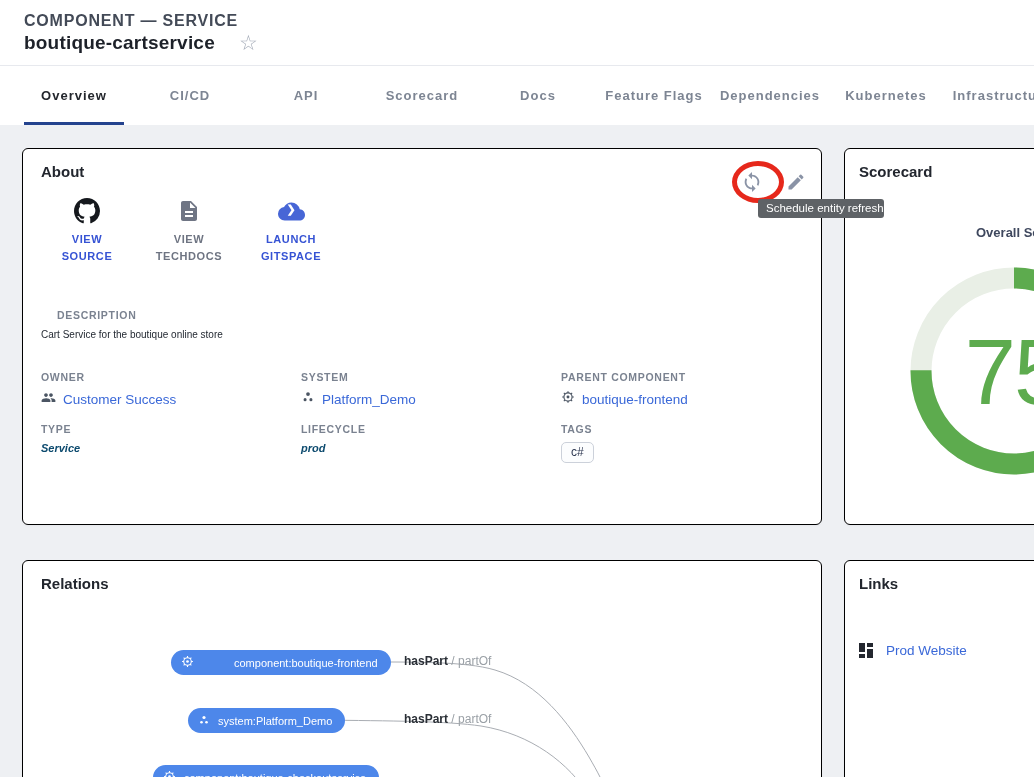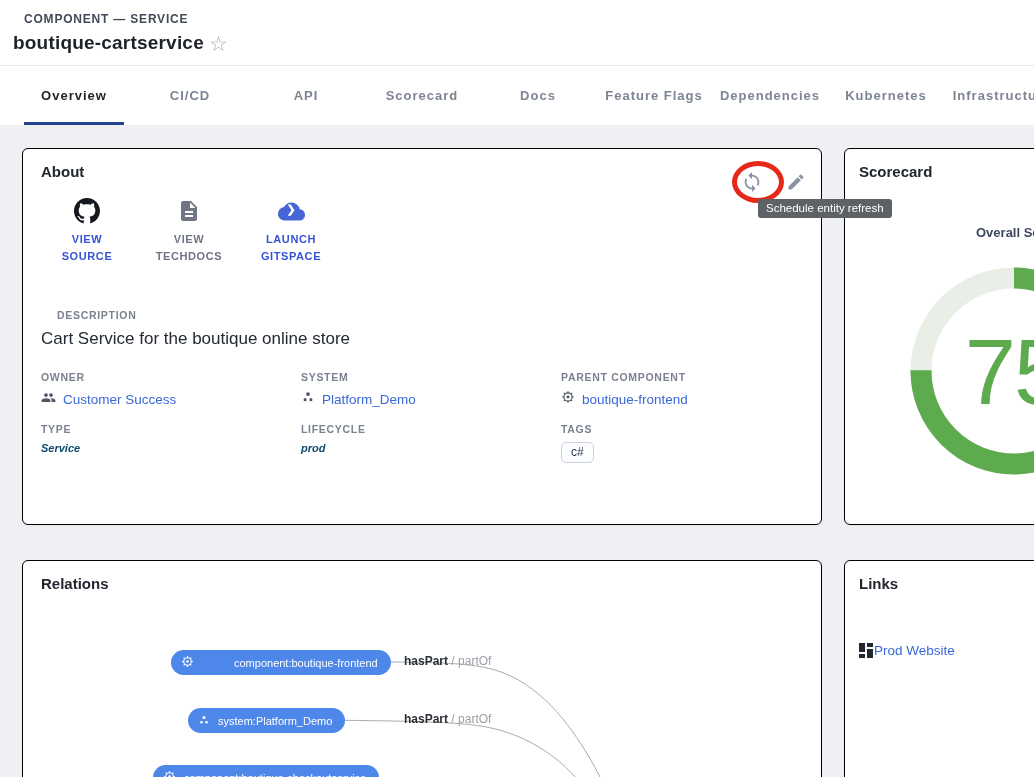--- a/index.html
+++ b/index.html
@@ -1,22 +1,22 @@
 <!DOCTYPE html>
 <html><head>
 <meta charset="utf-8">
 <style>
   * { margin:0; padding:0; box-sizing:border-box; }
   html,body { width:1034px; height:777px; overflow:hidden; }
   body { position:relative; font-family:"Liberation Sans", sans-serif; background:#eef0f3; }
 
   
   .page-header { position:absolute; left:0; top:0; width:100%; height:66px; background:#fff; border-bottom:1px solid #e7e9ee; z-index:2; }
-  .breadcrumb { position:absolute; left:24px; top:12px; font-size:12px; font-weight:600; letter-spacing:.8px; color:#434a57; }
-  .title-row { position:absolute; left:13px; top:32px; display:flex; align-items:flex-end; gap:5px; }
+  .breadcrumb { position:absolute; left:24px; top:12px; font-size:16px; font-weight:600; letter-spacing:.8px; color:#434a57; }
+  .title-row { position:absolute; left:24px; top:32px; display:flex; align-items:flex-start; gap:24px; }
   .page-title { font-size:19px; font-weight:700; color:#1d2129; letter-spacing:.2px; }
   .star { font-size:21px; color:#a6adb9; line-height:1; cursor:pointer; }
 
   
   .tabs-bar { position:absolute; left:0; top:66px; width:100%; height:59px; background:#fff; z-index:2; display:flex; padding-left:16px; }
   .tab { position:relative; width:116px; display:flex; align-items:center; justify-content:center; font-size:13px; font-weight:600; letter-spacing:1px; color:#7d8593; cursor:pointer; white-space:nowrap; flex:0 0 auto; }
   .tab.active { color:#23262c; font-weight:700; }
   .tab .underline { position:absolute; bottom:0; left:8px; right:8px; height:3px; background:#24438e; }
 
   
@@ -34,25 +34,25 @@
   .action .ic { height:28px; display:flex; align-items:center; justify-content:center; }
   .action-label { margin-top:6px; font-size:11px; font-weight:700; letter-spacing:.6px; text-align:center; line-height:17px; }
   .action-label.blue { color:#3653d4; }
   .action-label.gray { color:#6e7482; }
 
   .icon-btn { position:absolute; width:34px; height:34px; border-radius:50%; display:flex; align-items:center; justify-content:center; cursor:pointer; }
   #refresh-btn { left:712px; top:16px; }
   #edit-btn { left:756px; top:16px; }
 
   .annotation-ellipse { position:absolute; left:709px; top:12px; width:52px; height:42px; border:5px solid #e6281b; border-radius:50%; z-index:5; pointer-events:none; }
-  .tooltip { position:absolute; left:758px; top:199px; background:#5e6266; color:#fff; font-size:11.5px; padding:3px 8px 4px 8px; border-radius:3px; z-index:6; white-space:nowrap; }
+  .tooltip { position:absolute; left:758px; top:199px; background:#5e6266; color:#fff; font-size:11.5px; padding:3px 0 4px 8px; border-radius:3px; z-index:6; white-space:nowrap; }
 
   .field-label { font-size:10.5px; font-weight:700; letter-spacing:.7px; color:#7a8290; }
   .desc-label { position:absolute; left:34px; top:160px; }
-  .desc-text { position:absolute; left:18px; top:180px; font-size:17px; color:#242a33; }
+  .desc-text { position:absolute; left:18px; top:180px; font-size:10px; color:#242a33; }
 
   .fields-grid { position:absolute; left:18px; display:grid; grid-template-columns:260px 260px 260px; }
   #fields-row1 { top:222px; }
   #fields-row2 { top:274px; }
   .field .value { margin-top:7px; display:flex; align-items:center; gap:7px; }
   .entity-link { font-size:13.5px; color:#3a68d8; cursor:pointer; }
   .value-bold { font-size:11px; font-weight:700; color:#0c4a6e;font-style:italic; }
   .chip { display:inline-block; border:1px solid #ccd1da; border-radius:5px; background:#fcfdfe; padding:2px 9px 3px 9px; font-size:12px; color:#2c3650; }
 
   
@@ -66,21 +66,21 @@
   #rel-node-0 { left:148px; top:89px;gap:40px; }
   #rel-node-1 { left:165px; top:147px;align-items:center; }
   #rel-node-2 { left:130px; top:204px; }
   .edge-label { position:absolute; font-size:12px; white-space:nowrap; }
   #edge-label-0 { left:373px; top:93px; }
   #edge-label-1 { left:373px; top:151px; }
   .edge-strong { color:#2a2f36; font-weight:700;padding-left:8px; }
   .edge-weak { color:#9aa0a6; }
 
   
-  .link-item { position:absolute; left:14px; top:82px; display:flex; align-items:center; gap:0; cursor:pointer; }
+  .link-item { position:absolute; left:14px; top:82px; display:flex; align-items:center; gap:12px; cursor:pointer; }
   .dash-icon { position:relative; width:15px; height:15px; }
   .dash-icon i { position:absolute; background:#23272f; }
   .dash-icon .a { left:0; top:0; width:6px; height:9px; }
   .dash-icon .b { left:0; top:11px; width:6px; height:4px; }
   .dash-icon .c { left:8px; top:0; width:6px; height:4px; }
   .dash-icon .d { left:8px; top:6px; width:6px; height:9px; }
 </style>
 </head>
 <body>
 

